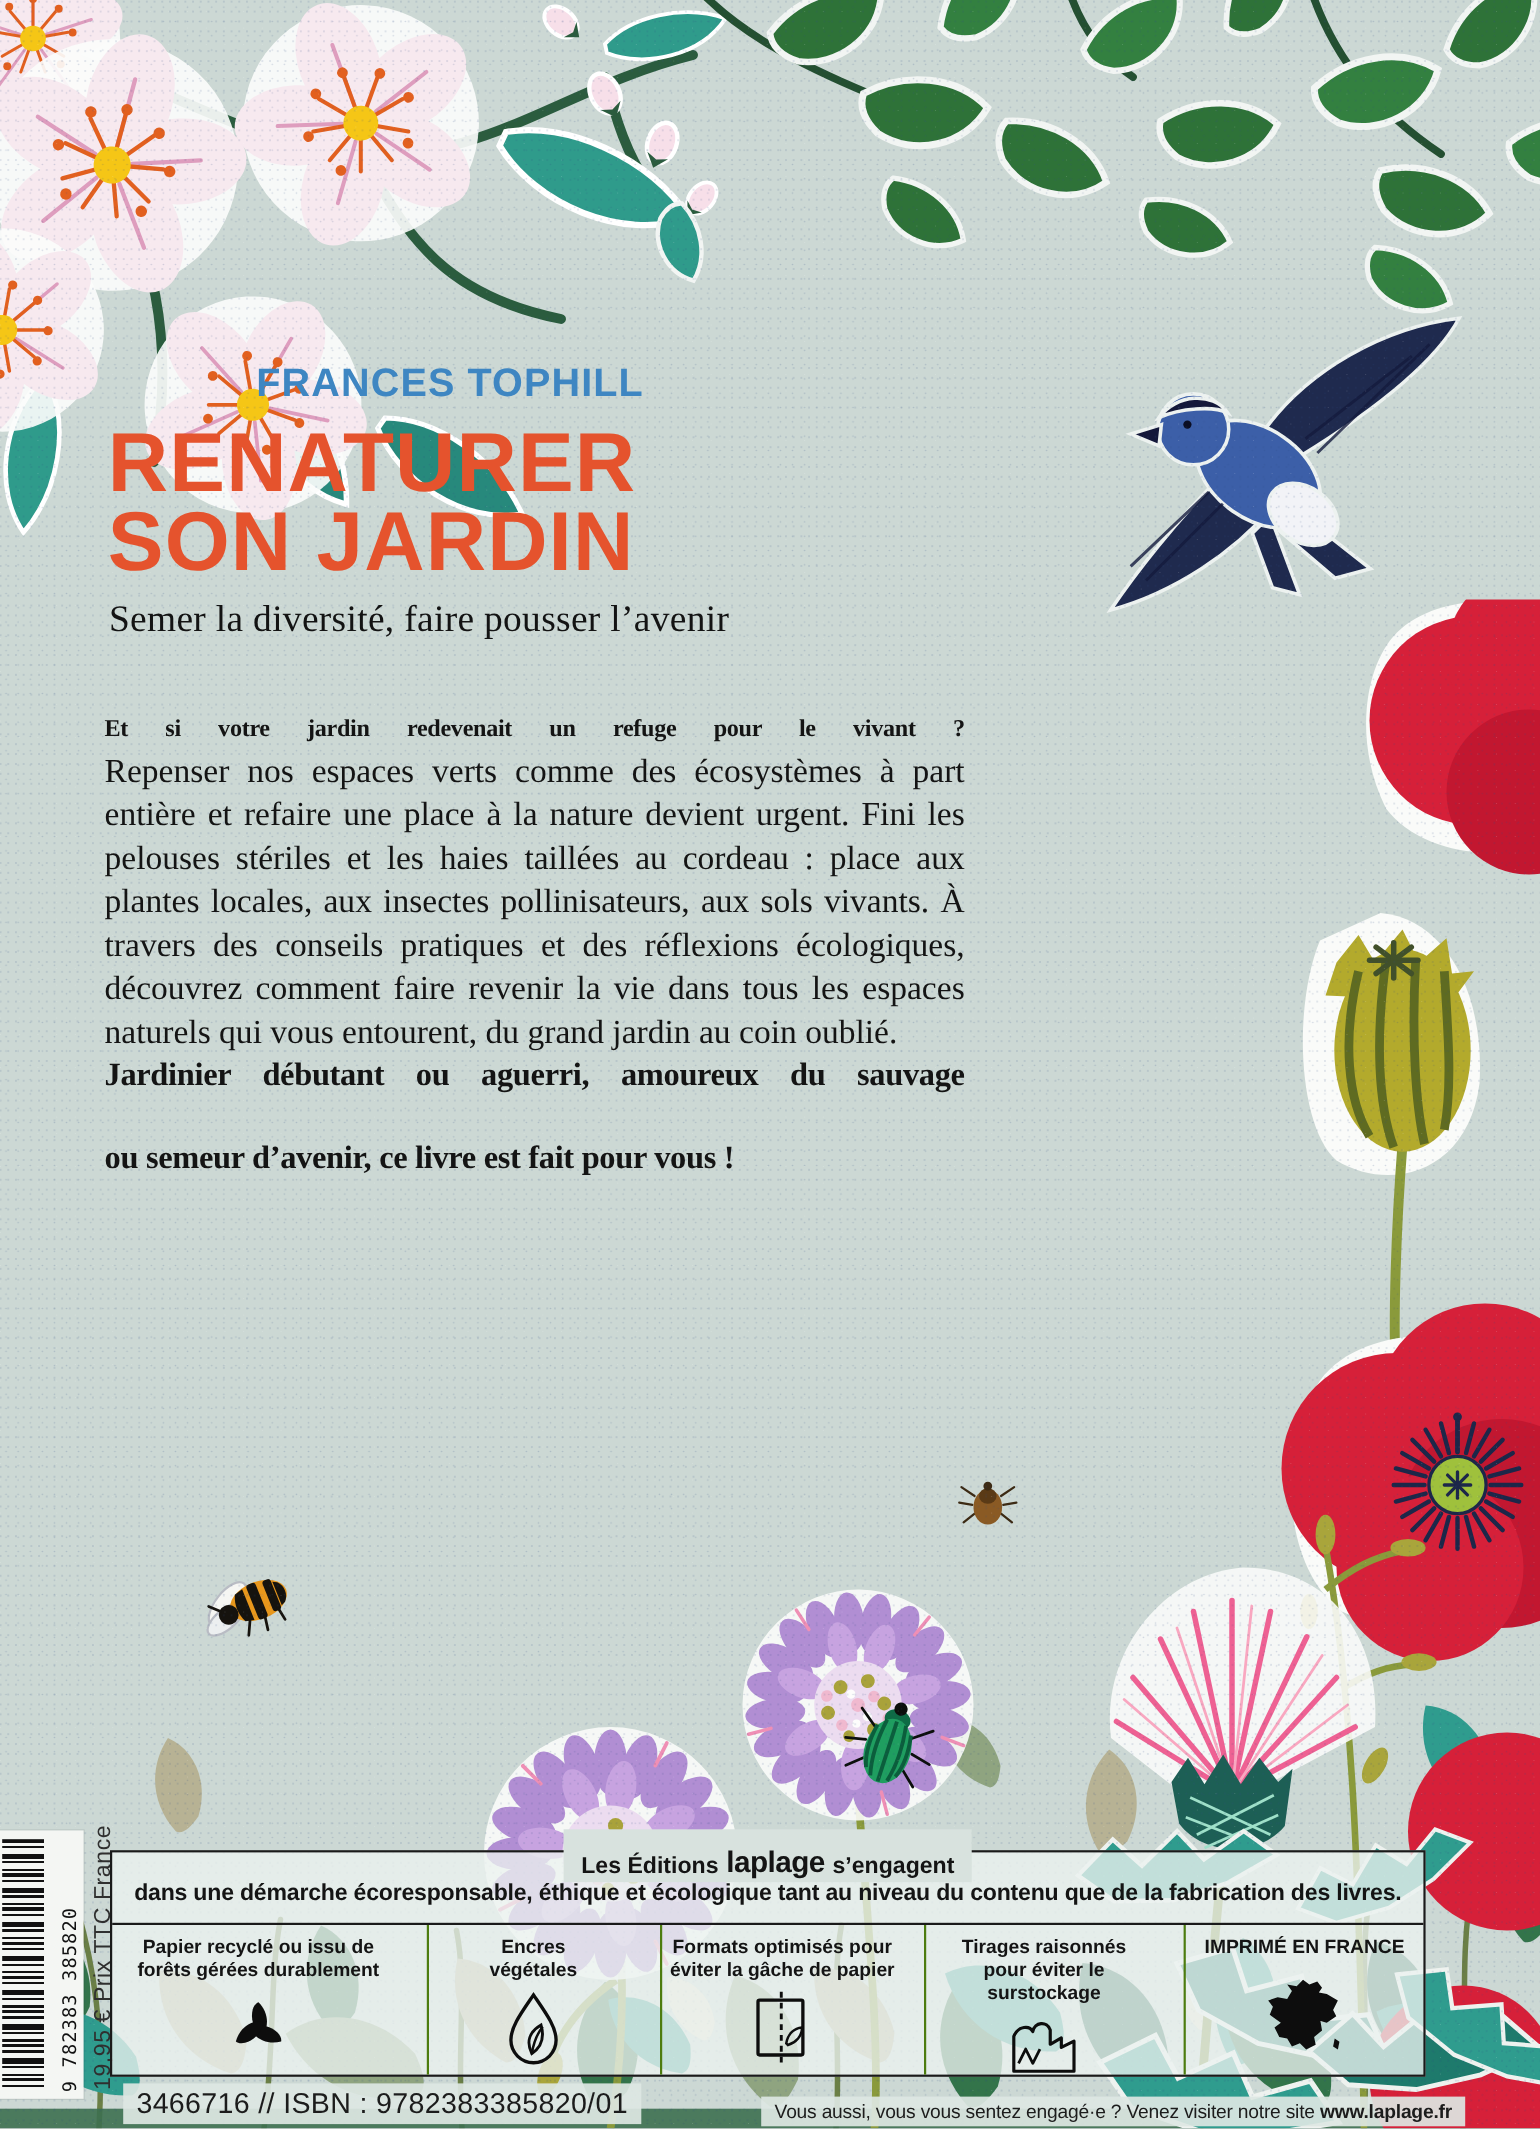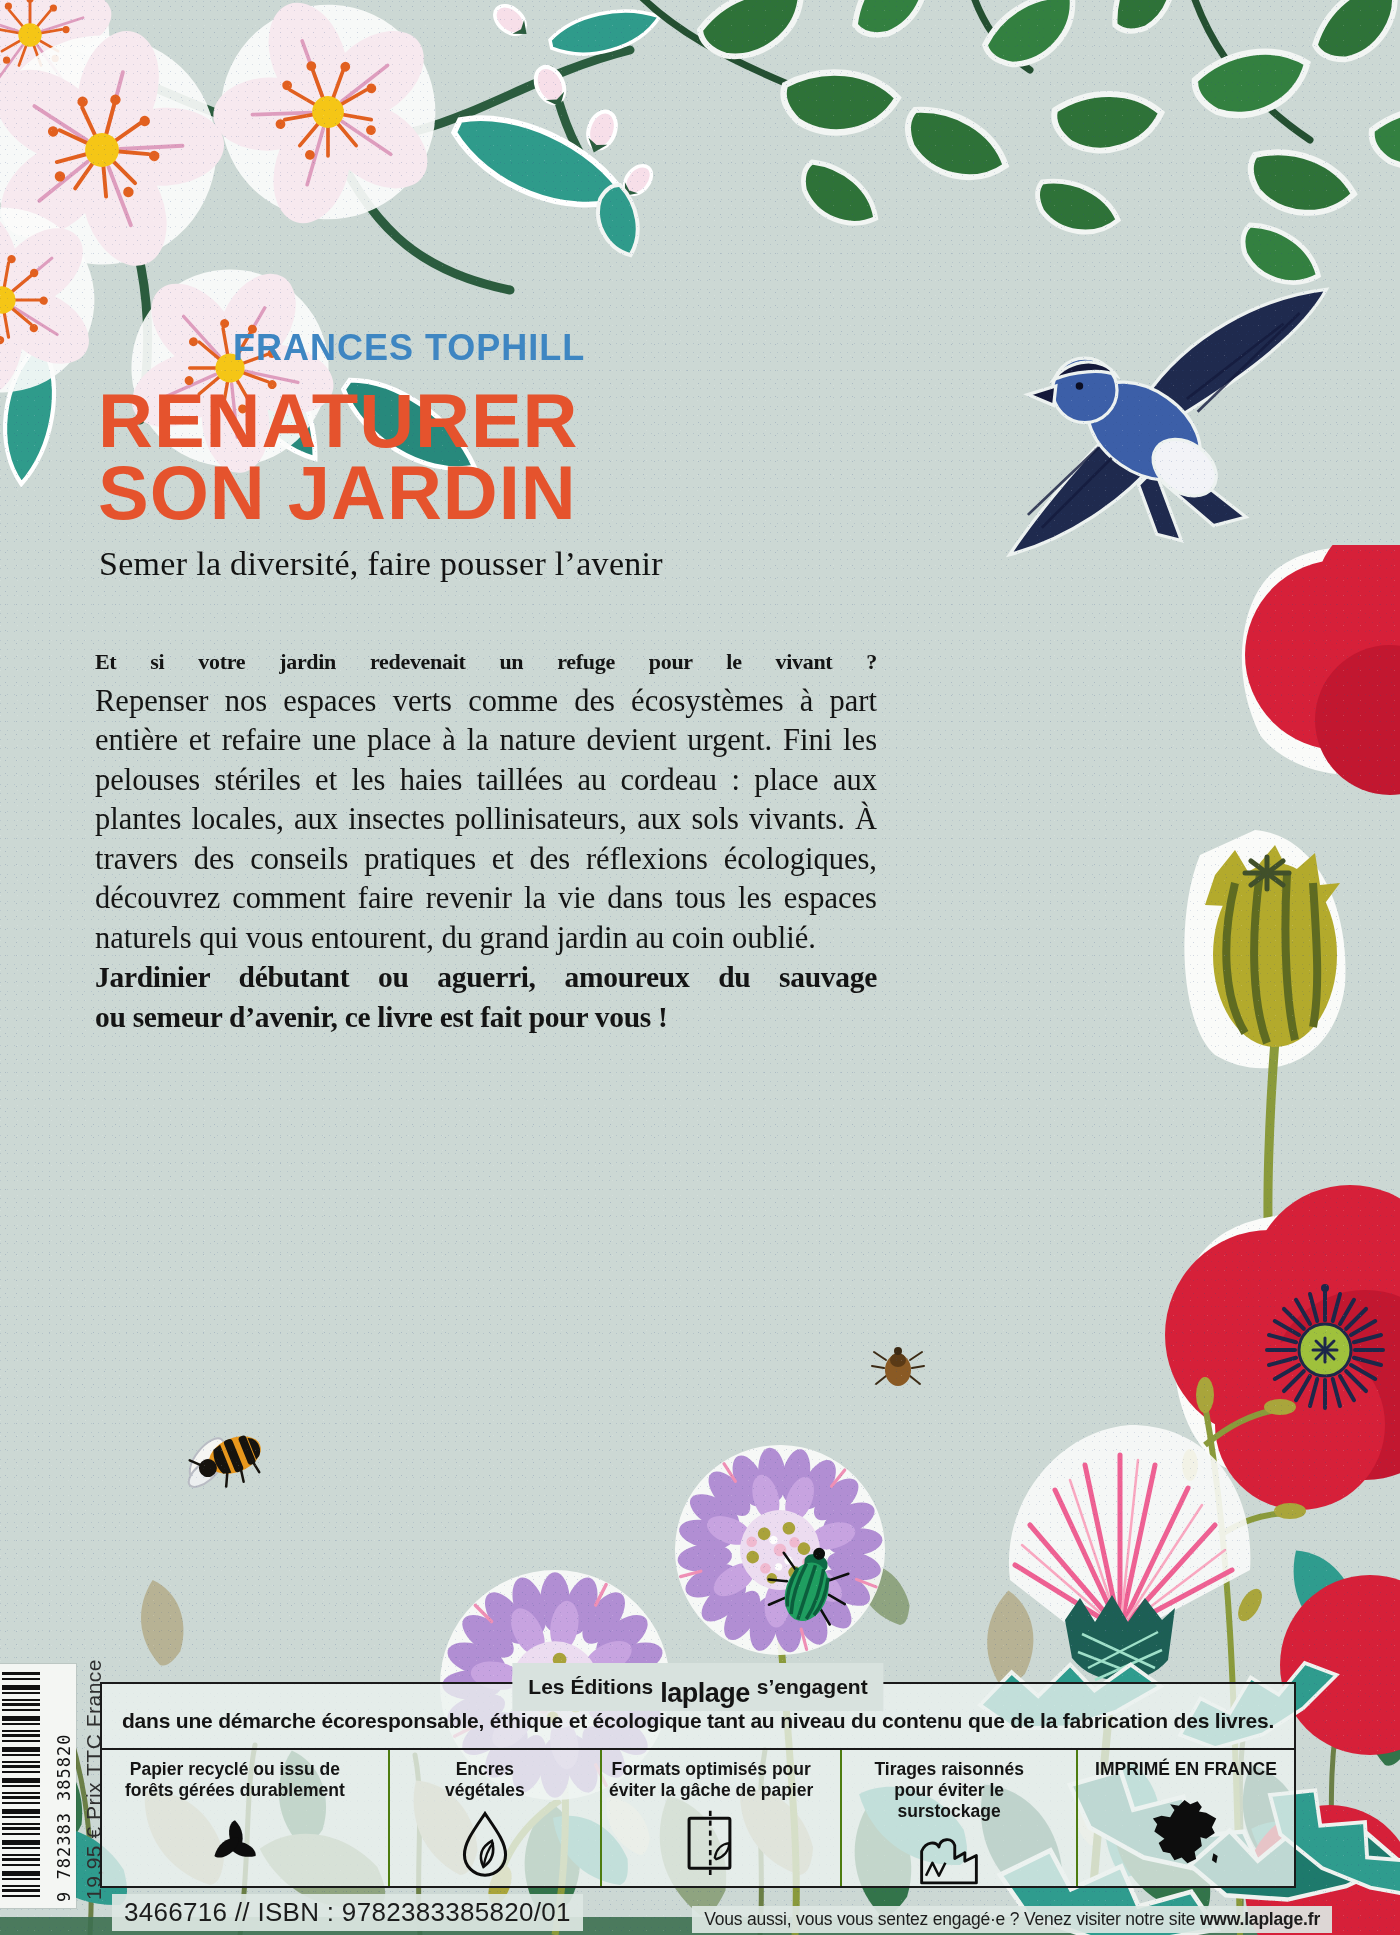--- a/index.html
+++ b/index.html
@@ -21,39 +21,39 @@
   .subtitle{position:absolute;left:99px;top:545px;z-index:4;font-family:"Liberation Serif",serif;
     font-size:34px;color:#131313;letter-spacing:.3px;}
   .blurb{position:absolute;left:95px;top:642px;width:782px;z-index:4;
     font-family:"Liberation Serif",serif;font-size:30.5px;line-height:39.5px;color:#141414;
     text-align:justify;}
   .blurb .b-intro{display:block;font-weight:bold;font-size:22px;letter-spacing:-.3px;
     word-spacing:-1px;text-align:justify;text-align-last:justify;}
   .blurb .b-main{display:block;}
   .blurb .b-out1{display:block;font-weight:bold;font-size:29.5px;letter-spacing:-.3px;
     text-align:justify;text-align-last:justify;}
-  .blurb .b-out2{display:block;font-weight:bold;font-size:29.5px;letter-spacing:-.3px;text-align:left;}
+  .blurb .b-out2{display:block;font-weight:bold;font-size:29.5px;letter-spacing:-.3px;text-align:left;margin-top:36px;}
   
   .barcode-box{position:absolute;left:-4px;top:1664px;width:80px;height:244px;background:#f4f6f3;
     z-index:5;box-shadow:0 0 0 1px rgba(0,0,0,.08);}
   .barcode-bars{position:absolute;left:6px;top:8px;width:38px;height:228px;
     background:repeating-linear-gradient(180deg,
       #111 0 3px,#f4f6f3 3px 6px,#111 6px 8px,#f4f6f3 8px 13px,#111 13px 18px,
       #f4f6f3 18px 20px,#111 20px 22px,#f4f6f3 22px 27px,#111 27px 29px,#f4f6f3 29px 31px);}
   .vtext{writing-mode:vertical-rl;transform:rotate(180deg);}
   .barcode-number{position:absolute;right:2px;top:6px;height:232px;font-family:"DejaVu Sans Mono",monospace;
     font-size:17px;color:#111;letter-spacing:1px;}
   .price{position:absolute;left:82px;top:1585px;height:315px;z-index:5;font-size:21px;
     color:#2f2f2f;font-weight:500;letter-spacing:.5px;}
   
   .banner{position:absolute;left:100px;top:1682px;width:1196px;height:206px;z-index:6;
     border:2px solid #1a1a1a;background:rgba(236,242,240,.78);box-sizing:border-box;}
   .banner-heading{position:absolute;top:-21px;left:50%;transform:translateX(-50%);
     background:#d8e2de;padding:2px 16px;white-space:nowrap;display:inline-flex;
-    align-items:center;gap:7px;color:#141414;}
+    align-items:flex-end;gap:7px;color:#141414;}
   .bh-pre,.bh-suf{font-size:21px;font-weight:600;}
   .bh-brand{font-size:27px;font-weight:800;letter-spacing:-.5px;margin-top:13px;}
   .banner-header{height:66px;border-bottom:2px solid #1a1a1a;box-sizing:border-box;
     display:flex;align-items:center;justify-content:center;}
   .tagline{font-size:21px;font-weight:700;letter-spacing:-.2px;color:#141414;padding-top:10px;}
   .banner-cols{display:flex;height:136px;}
   .bcol{box-sizing:border-box;display:flex;flex-direction:column;align-items:center;}
   .bcol + .bcol{border-left:2px solid #4d7c0f;margin-left:20px;}
   .bcol-label{font-size:17.5px;font-weight:600;line-height:21px;text-align:center;
     padding-top:9px;color:#141414;}

